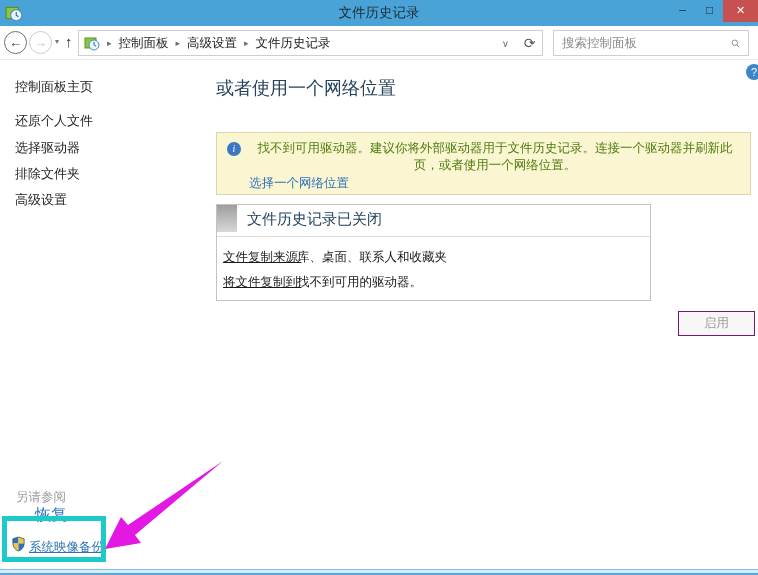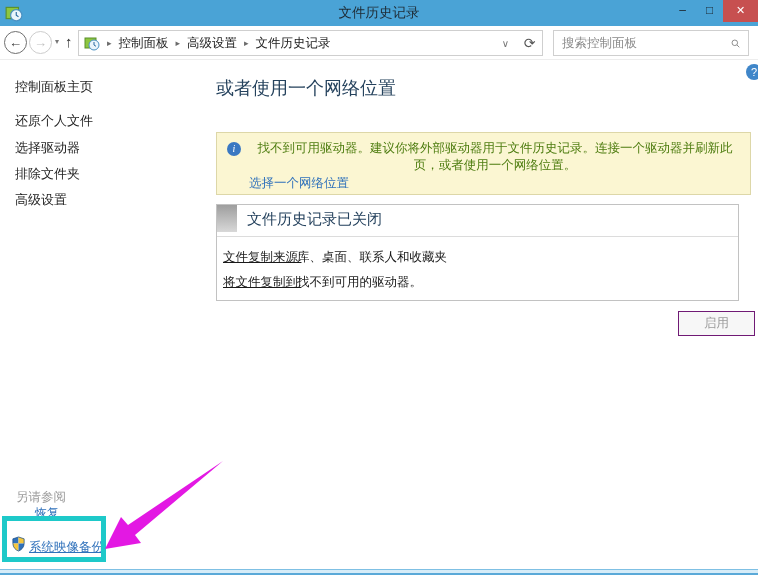--- a/index.html
+++ b/index.html
@@ -50,36 +50,36 @@
   .page-desc { position:absolute; left:216px; top:106px; font-size:12.5px; color:#333; }
 
   .warnbox { position:absolute; left:216px; top:132px; width:535px; height:63px;
              background:#fbf6d2; border:1px solid #ddd7a8; }
   .warn-ico { position:absolute; left:10px; top:9px; width:14px; height:14px; border-radius:50%;
               background:#3a78c2; color:#fff; font-size:10px; font-style:italic; font-family:"Liberation Serif",serif;
               text-align:center; line-height:14px; }
   .warn-text { position:absolute; left:32px; top:7px; width:492px; font-size:12.5px; line-height:17px; color:#4d7c0f;text-align:center; }
   .warn-link { position:absolute; left:32px; top:42px; font-size:12.5px; color:#2f71bb; cursor:default; }
 
-  .statusbox { position:absolute; left:216px; top:204px; width:523px; height:97px; border:1px solid #c2c2c2; background:#fff; }
+  .statusbox { position:absolute; left:216px; top:204px; width:435px; height:97px; border:1px solid #c2c2c2; background:#fff; }
   .status-square { position:absolute; left:0; top:0; width:20px; height:27px;
                    background:linear-gradient(#9e9e9e,#d8d8d8); }
   .status-title { position:absolute; left:30px; top:5px; font-size:15px; color:#23405c; }
   .status-sep { position:absolute; left:0; top:31px; width:100%; border-top:1px solid #dcdcdc; }
   .status-row { position:absolute; font-size:12.5px; color:#1a1a1a; }
   .row-label { position:absolute; left:6px; white-space:nowrap;text-decoration:underline; }
   .row-value { position:absolute; left:80px; white-space:nowrap; }
   .r1 { top:44px; } .r2 { top:69px; }
   .enable-btn { position:absolute; left:678px; top:311px; width:77px; height:25px;
                 border:1px solid #701a75; background:#f7f7f7; color:#9b9b9b;
                 font-size:12.5px; text-align:center; line-height:23px; }
 
   
   .see-also { position:absolute; left:16px; top:489px; font-size:12.5px; color:#9a9a9a; }
-  .recovery-link { position:absolute; left:35px; top:505px; font-size:12px; color:#2f71bb; z-index:1; }
+  .recovery-link { position:absolute; left:35px; top:505px; font-size:16px; color:#2f71bb; z-index:1; }
   .shield { position:absolute; left:11px; top:536px; width:15px; height:16px; z-index:2; }
   .backup-link { position:absolute; left:29px; top:539px; font-size:12.5px; color:#2f71bb;
                  text-decoration:underline; z-index:2; }
 
   
   .highlight-box { position:absolute; left:2px; top:516px; width:104px; height:46px;
                    border:5px solid #1ec9c9; z-index:3; }
   .arrow-svg { position:absolute; left:0; top:0; width:758px; height:575px; z-index:4; pointer-events:none; }
 
   .bottom-border { position:absolute; left:0; bottom:0; width:758px; height:6px;

